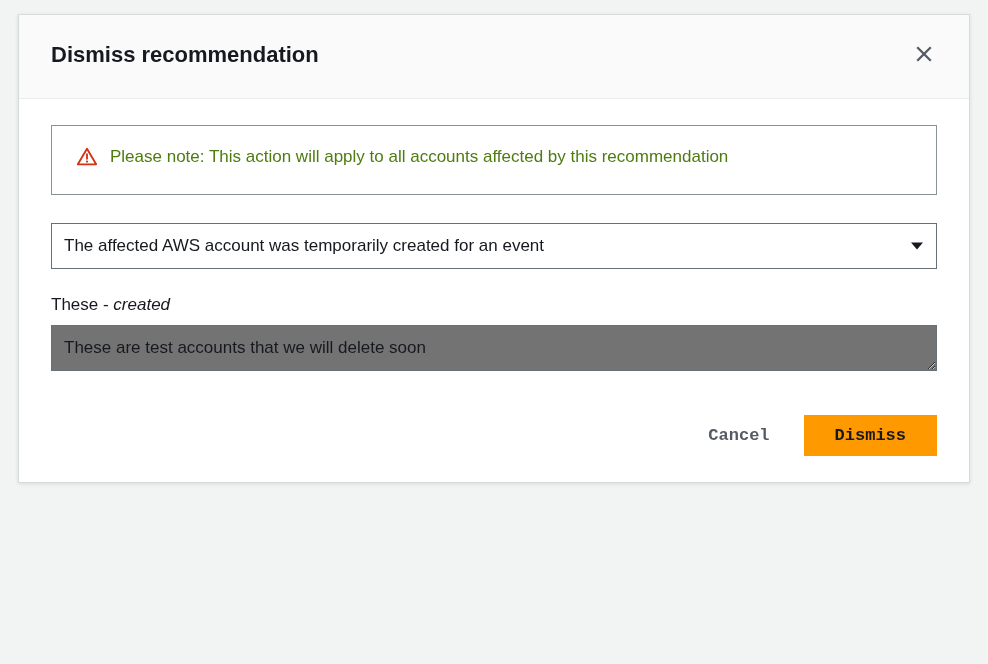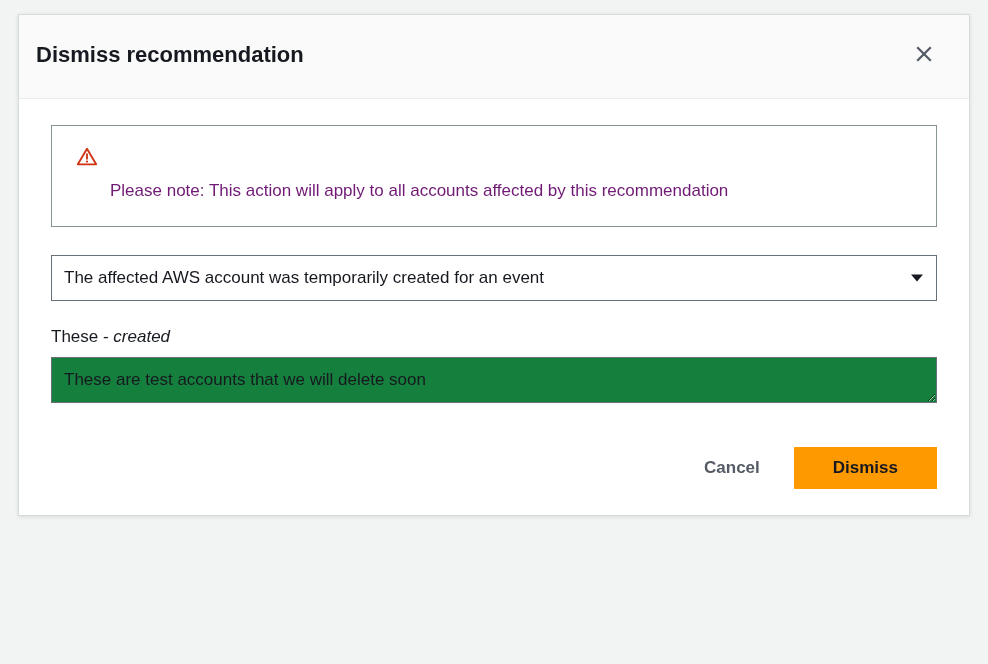--- a/index.html
+++ b/index.html
@@ -18,21 +18,21 @@
       position: absolute;
       top: 14px;
       left: 18px;
       right: 18px;
       background: #ffffff;
       border: 1px solid #d5dbdb;
       box-shadow: 0 1px 4px rgba(0,0,0,0.1);
     }
     .modal-header {
       background: #fafafa;
-      padding: 26px 32px 28px 17px;
+      padding: 26px 32px 28px 32px;
       border-bottom: 1px solid #eaeded;
       display: flex;
       justify-content: space-between;
       align-items: flex-start;
     }
     .modal-title {
       font-size: 22px;
       font-weight: 700;
       color: #16191f;
       line-height: 1.3;
@@ -65,23 +65,22 @@
     .warning-icon {
       flex-shrink: 0;
       margin-top: 2px;
     }
     .warning-icon svg {
       width: 22px;
       height: 22px;
     }
     .alert-text {
       font-size: 17px;
-      color: #701a75;
+      color: #4d7c0f;
       line-height: 1.55;
-      margin-top: 34px;
     }
     .form-label {
       font-size: 17px;
       color: #16191f;
       margin-bottom: 10px;
       display: block;
     }
     .optional {
       font-style: italic;
     }
@@ -114,51 +113,52 @@
       width: 12px;
       height: 12px;
       display: block;
     }
     .textarea {
       width: 100%;
       padding: 10px 12px;
       font-size: 17px;
       color: #16191f;
       border: 1px solid #687078;
-      background: #15803d;
+      background: #737373;
       font-family: inherit;
       resize: both;
       min-height: 46px;
       line-height: 1.4;
     }
     .modal-footer {
       padding: 20px 32px 26px 32px;
       display: flex;
       justify-content: flex-end;
       gap: 18px;
       align-items: center;
+      font-family: Liberation Mono, monospace;
     }
     .btn-cancel {
       background: none;
       border: none;
       font-size: 17px;
       font-weight: 700;
       color: #545b64;
       cursor: pointer;
       padding: 10px 16px;
       font-family: inherit;
     }
     .btn-primary {
       background: #ff9900;
       border: 1px solid #ff9900;
       font-size: 17px;
       font-weight: 700;
       color: #16191f;
       cursor: pointer;
-      padding: 10px 38px;
+      padding: 10px 30px;
       font-family: inherit;
     }
   </style>
 </head>
 <body>
 
 <div class="modal">
   <div class="modal-header">
     <h1 class="modal-title">Dismiss recommendation</h1>
     <button class="close-button">

